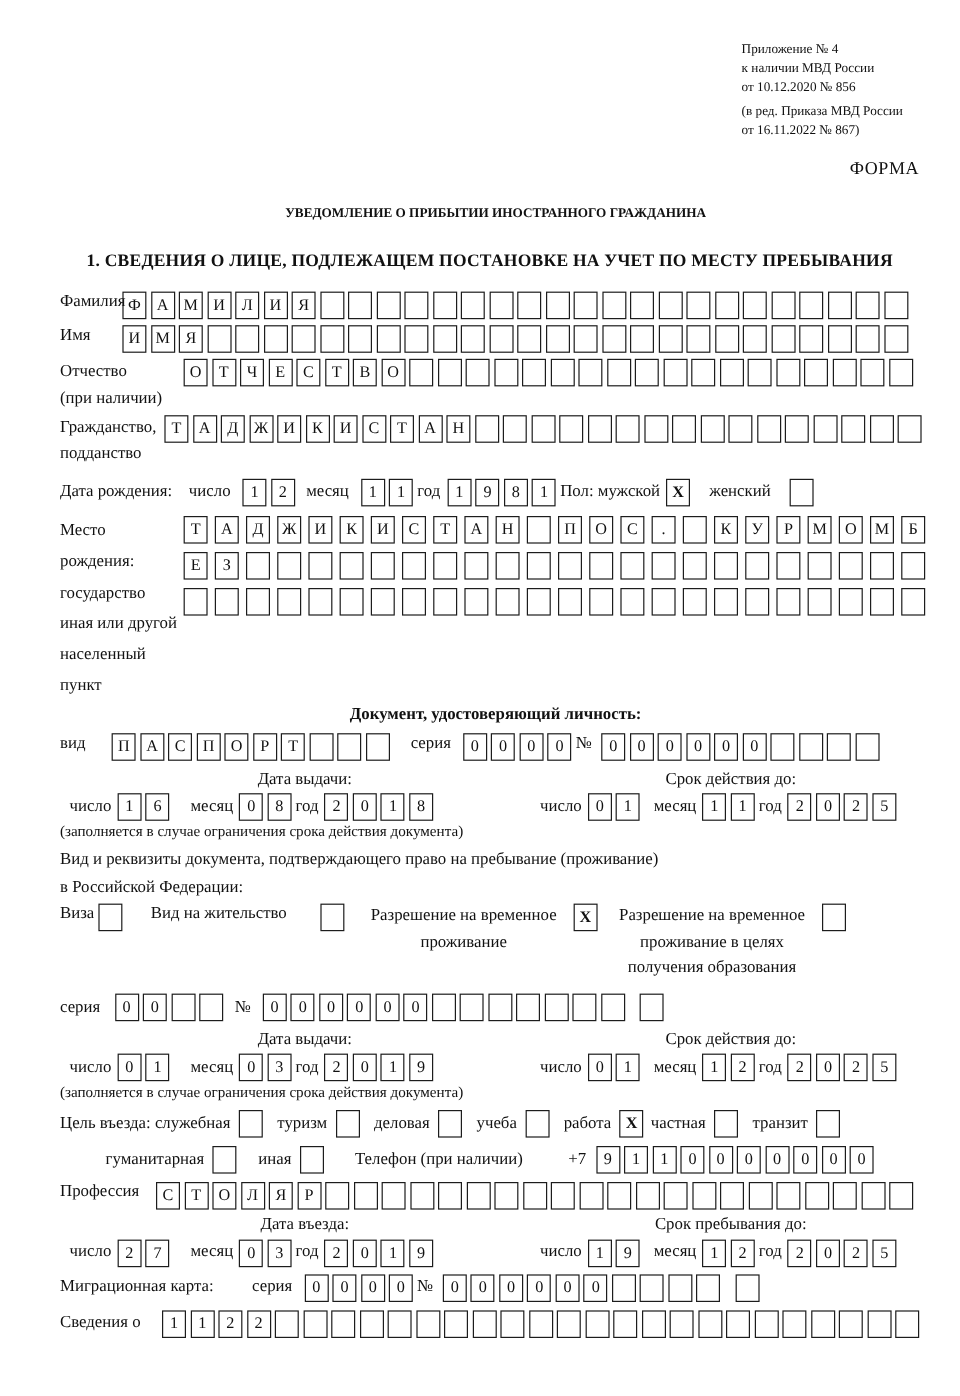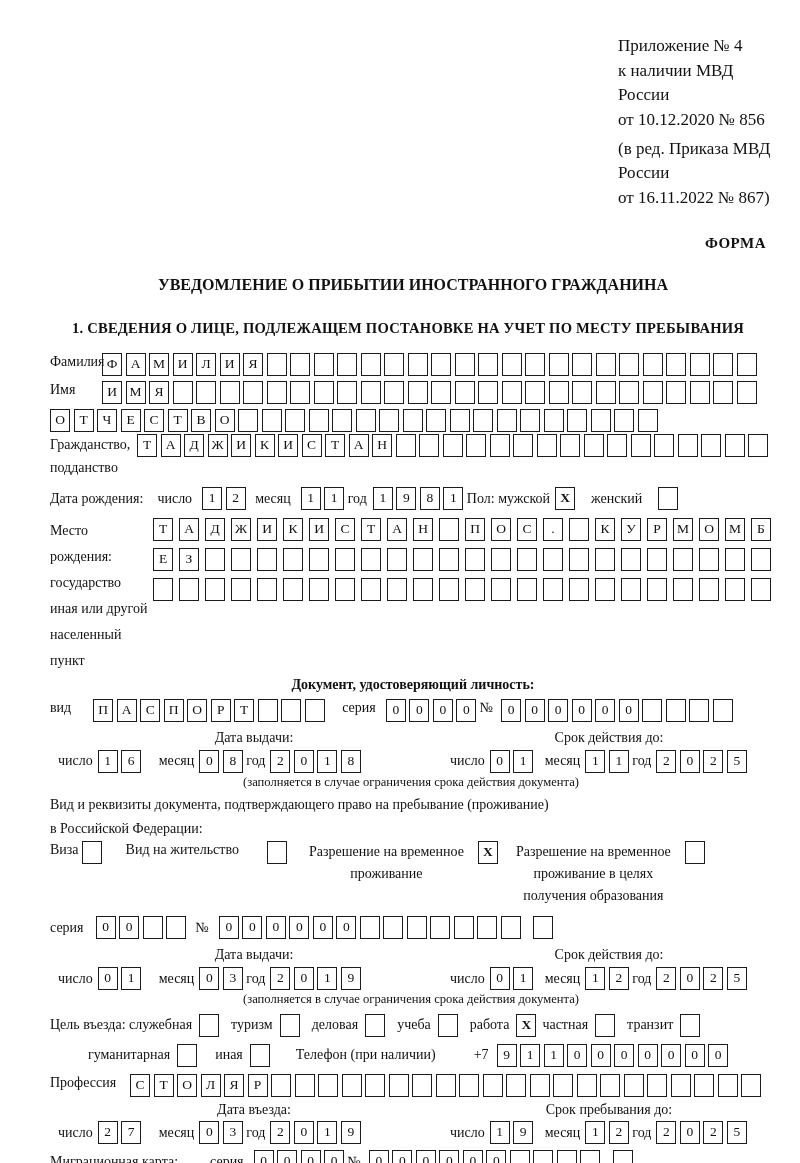--- a/index.html
+++ b/index.html
@@ -15,35 +15,35 @@
   .sp26 .cell{margin-right:6px}
   .detach-last .cell:last-child{margin-left:9px}
   .checkbox{display:inline-block;flex:none;width:20px;height:23px;border:1.6px solid #1c1c1c;
         text-align:center;font-size:13.5px;line-height:20px;font-weight:bold}
 
   .row{display:flex;align-items:flex-start;margin-bottom:5px}
   .lbl{flex:none}
   .b{font-weight:bold}
 
   
-  .hdr{margin-left:568px;font-size:17px;line-height:1.45}
-  .forma{text-align:right;font-weight:bold;margin:24px 10px 0 0;font-size:15px;letter-spacing:.5px}
-  .title{text-align:center;font-weight:bold;font-size:16px;margin-top:20px;line-height:1.5}
+  .hdr{margin-left:568px;font-size:11px;line-height:1.45}
+  .forma{text-align:right;font-weight:normal;margin:14px 10px 0 0;font-size:15px;letter-spacing:.5px}
+  .title{text-align:center;font-weight:bold;font-size:11px;margin-top:20px;line-height:1.5}
   .title .uline{display:inline-block;width:58px;border-bottom:2px solid #333;height:14px;margin-left:8px}
   .sect{font-weight:bold;font-size:14.6px;margin:22px 0 16px -10px;text-align:center;letter-spacing:.2px}
 
   
   .dates{display:flex;justify-content:center;margin-bottom:2px}
   .dcol-l{width:392px}
   .dcol-r{width:318px}
   .dtitle{text-align:center;margin-bottom:3px}
   .dgroup{display:flex;align-items:center}
   .dgroup .dlbl{margin-right:5px}
   .dgroup .gap{width:14px}
-  .note{font-size:12.6px;text-align:center;margin:1px 4px 6px 0}
+  .note{font-size:12.6px;text-align:left;margin:1px 4px 6px 0}
 
   .permits{display:flex;align-items:flex-start;margin:4px 0 10px 0}
   .permits .opt{display:flex;align-items:flex-start}
   .permits .cbl{text-align:center;line-height:1.55}
 
   .purpose{display:flex;align-items:center;margin-bottom:7px}
   .purpose .cb{margin:0 12px 0 7px}
   .purpose .cb:last-child{margin-right:0}
 
   .multilabel{flex:none;line-height:1.6}
@@ -132,20 +132,24 @@
         <span class="cell"></span>
         <span class="cell"></span>
         <span class="cell"></span>
         <span class="cell"></span>
         <span class="cell"></span>
         <span class="cell"></span>
       </span>
   </div>
 
   <div class="row" style="margin-bottom:2px">
+    <span class="multilabel" style="width:103px">
+      <span>Отчество</span><br>
+      <span>(при наличии)</span>
+    </span>
     <span class="cells">
         <span class="cell">О</span>
         <span class="cell">Т</span>
         <span class="cell">Ч</span>
         <span class="cell">Е</span>
         <span class="cell">С</span>
         <span class="cell">Т</span>
         <span class="cell">В</span>
         <span class="cell">О</span>
         <span class="cell"></span>

